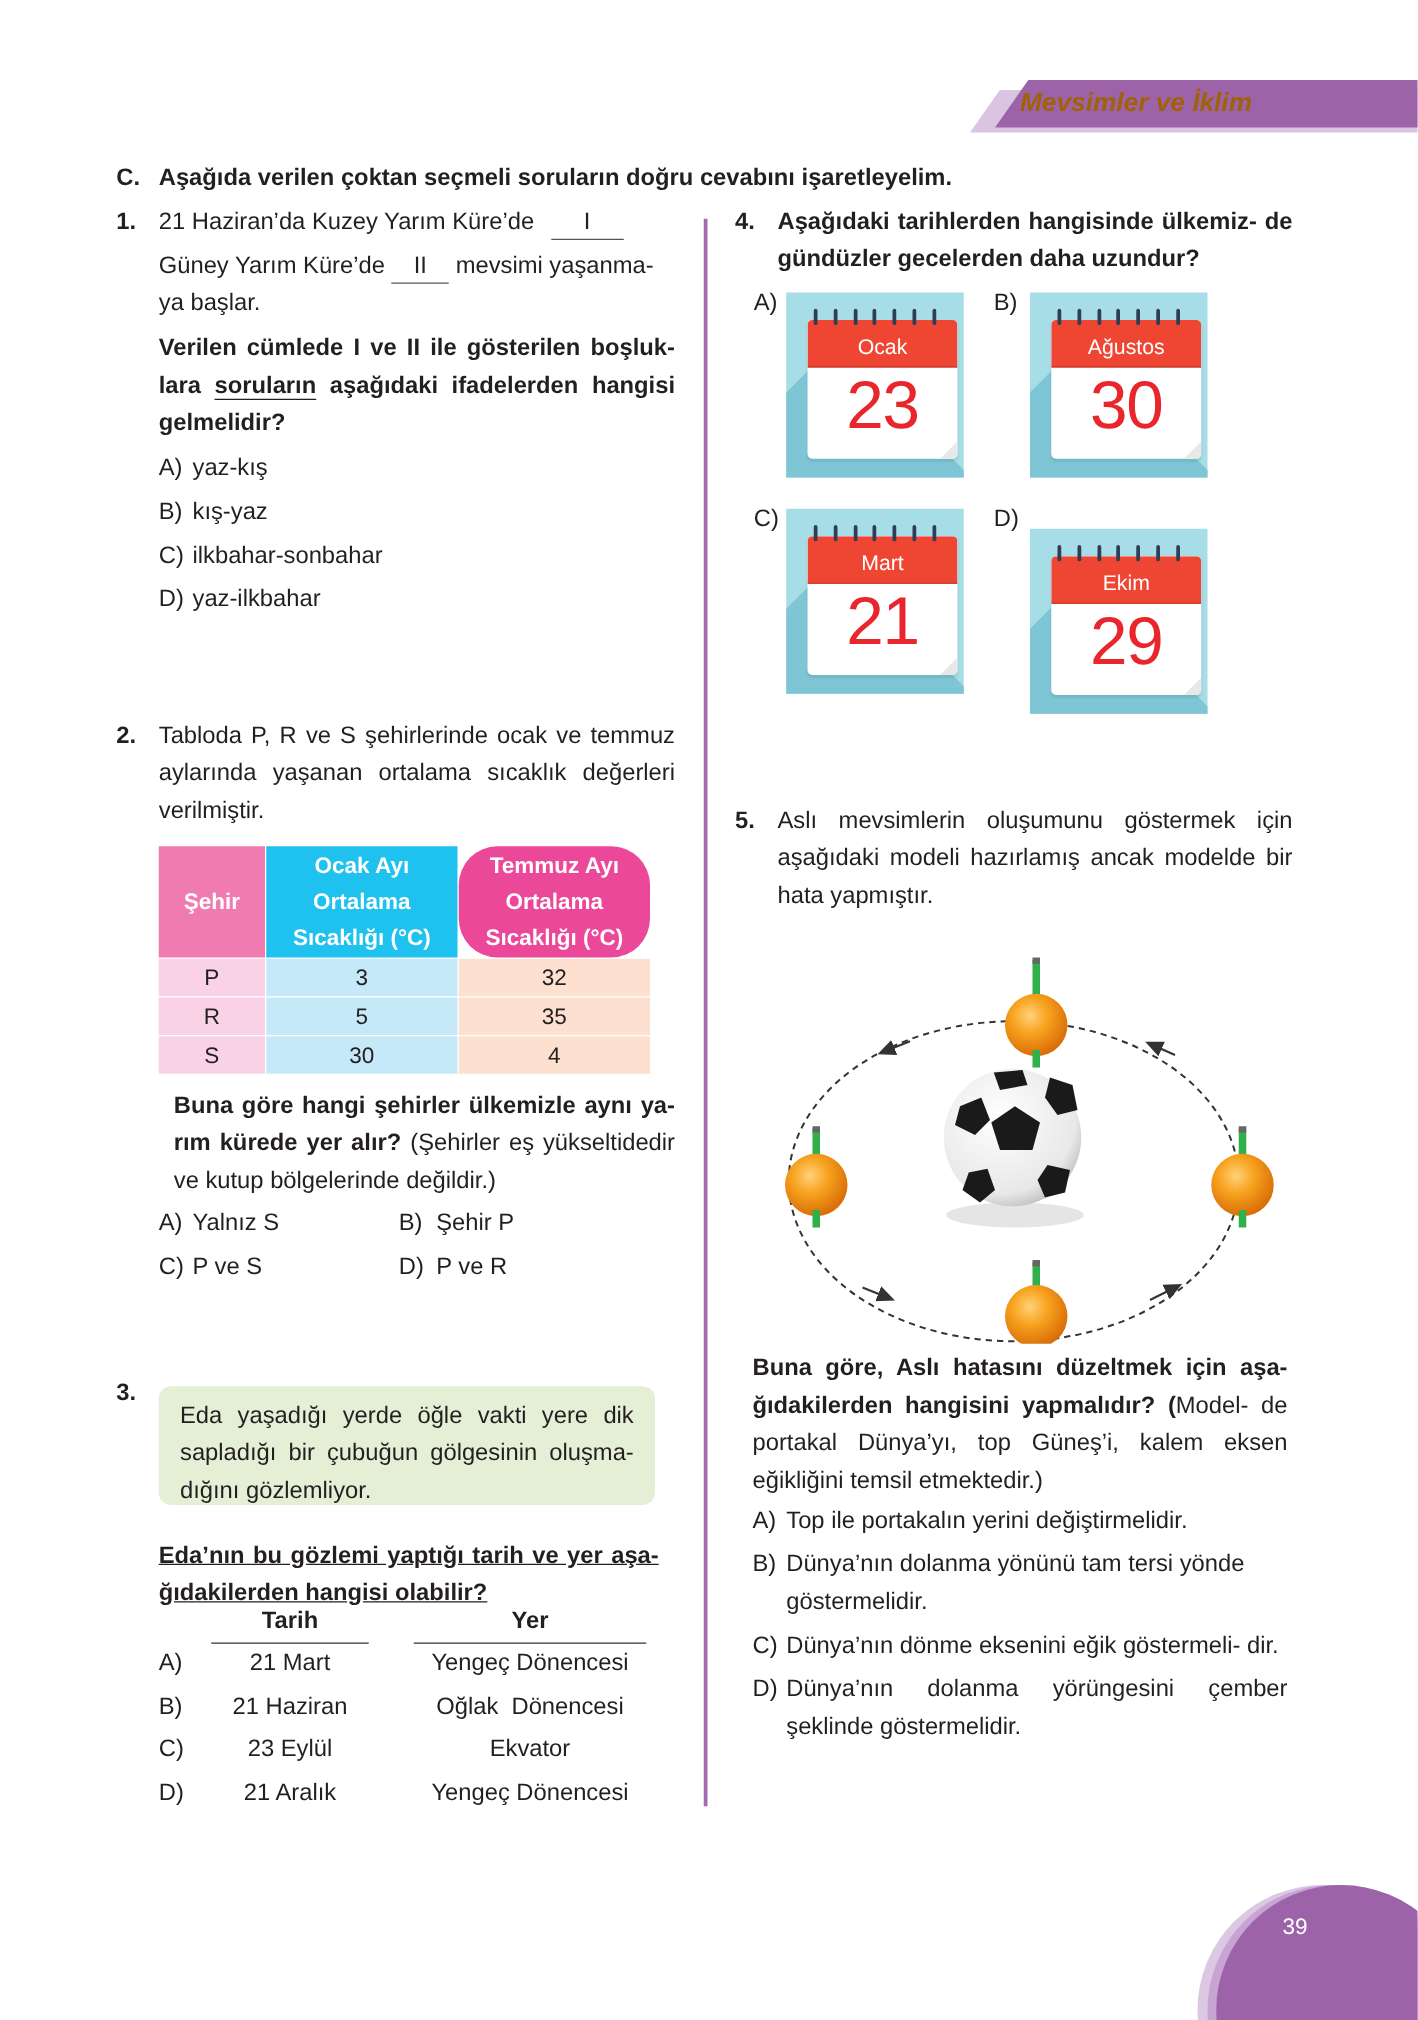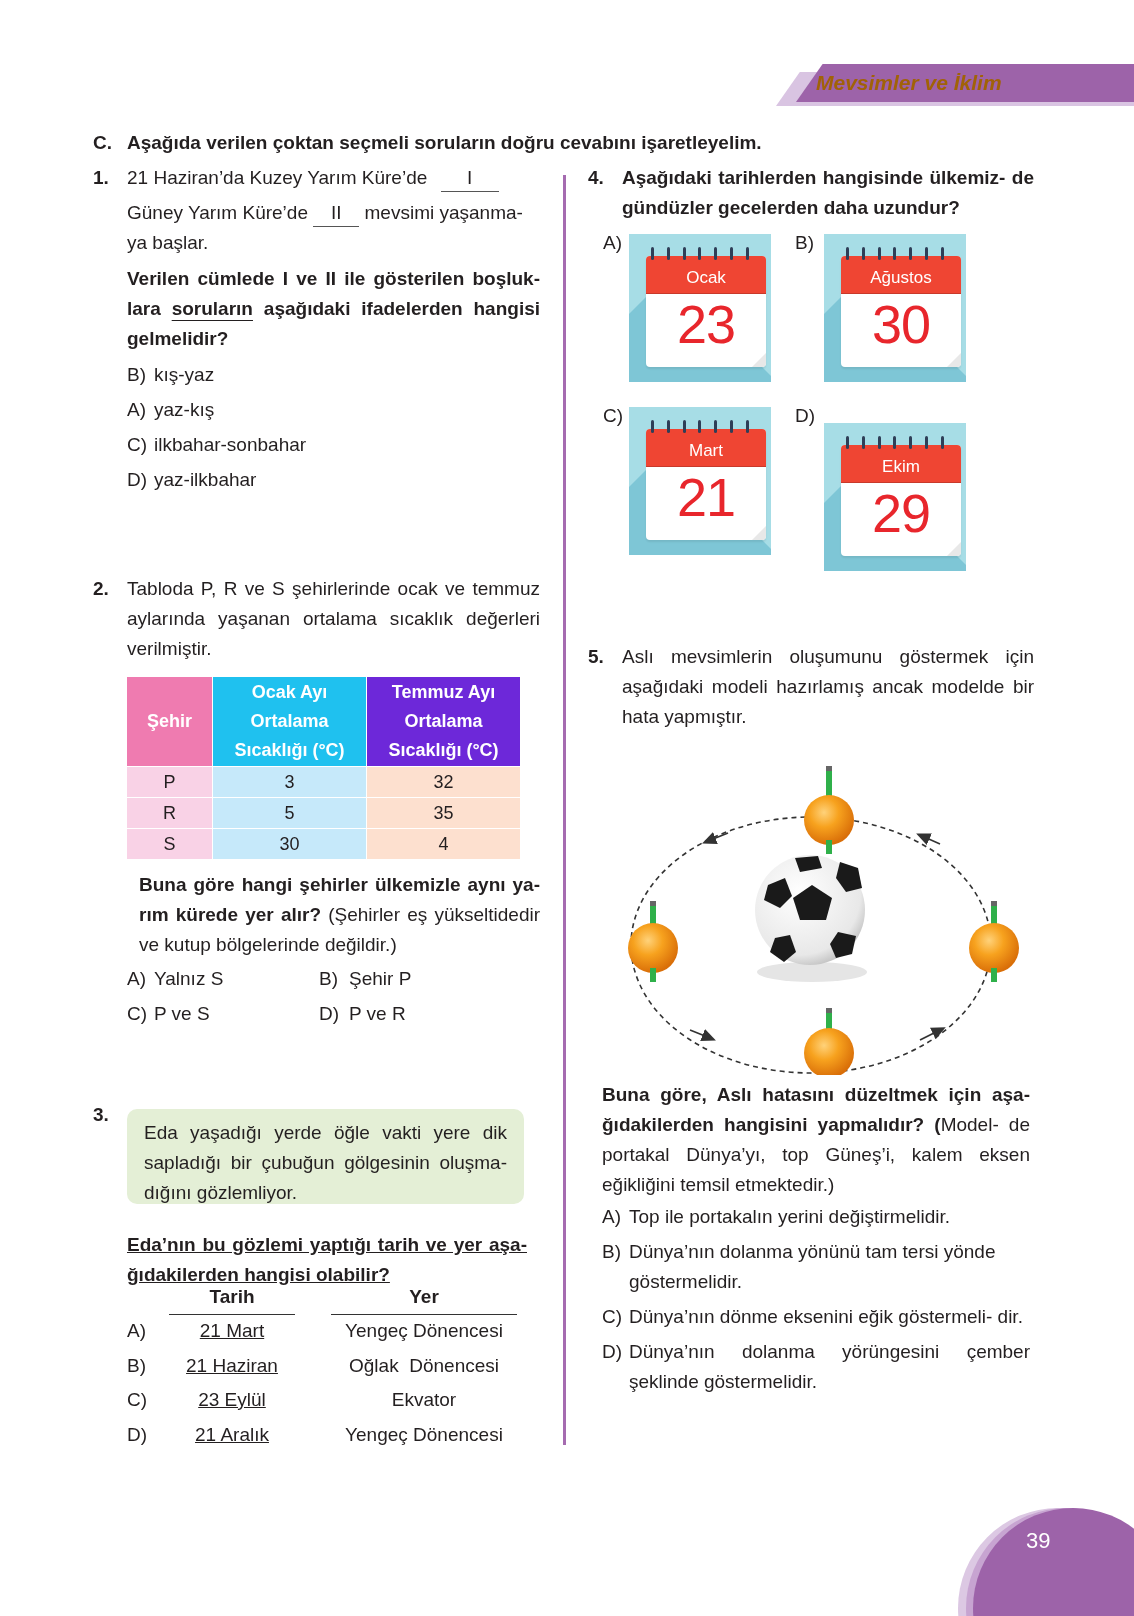--- a/index.html
+++ b/index.html
@@ -30,38 +30,38 @@
   #q1 { left: 93px; top: 163px; width: 447px; }
   #q1 .q-body { width: 413px; }
 
   
   #q2 { left: 93px; top: 574px; width: 447px; }
   #q2 .q-body { width: 413px; }
   .temp-table { border-collapse: separate; border-spacing: 1px; margin-top: 12px; margin-left: -1px; }
   .temp-table th { color: #fff; font-weight: bold; font-size: 18px; line-height: 29px; padding: 1px 4px; }
   .temp-table th.c0 { background: #ef7bb0; width: 85px; }
   .temp-table th.c1 { background: #1fc1ef; width: 153px; }
-  .temp-table th.c2 { background: #6d28d9; width: 153px; }
+  .temp-table th.c2 { background: #ec4899; width: 153px; border-radius: 31px; }
   .temp-table td { font-size: 18px; line-height: 30px; text-align: center; }
   .temp-table td.c0 { background: #f9d2e6; }
   .temp-table td.c1 { background: #c6e9fa; }
   .temp-table td.c2 { background: #fde0cf; }
   .opt-grid { display: grid; grid-template-columns: 192px 200px; row-gap: 5px; margin-top: 4px; }
 
   
   #q3 { left: 93px; top: 1100px; width: 447px; }
   .green-box { position: absolute; left: 34px; top: 9px; width: 397px; height: 95px; background: #e4efd6; border-radius: 10px; padding: 9px 17px; text-align: justify; }
   #q3 .q3-question { position: absolute; left: 34px; top: 130px; width: 400px; font-weight: bold; text-decoration: underline; }
   .td-table { position: absolute; left: 34px; top: 182px; width: 400px; }
   .td-head { position: relative; height: 34px; }
   .td-head .h-tarih { position: absolute; left: 42px; width: 126px; text-align: center; font-weight: bold; border-bottom: 1.5px solid #333; padding-bottom: 2px; }
   .td-head .h-yer { position: absolute; left: 204px; width: 186px; text-align: center; font-weight: bold; border-bottom: 1.5px solid #333; padding-bottom: 2px; }
   .td-row { position: relative; height: 34.5px; }
   .td-row .lbl { position: absolute; left: 0; }
-  .td-row .tarih { position: absolute; left: 42px; width: 126px; text-align: center; text-decoration: underline; }
+  .td-row .tarih { position: absolute; left: 42px; width: 126px; text-align: center; }
   .td-row .yer { position: absolute; left: 204px; width: 186px; text-align: center; }
 
   
   #q4 { left: 588px; top: 163px; width: 446px; }
   #q4 .q-body { width: 412px; }
   .cal-label { position: absolute; }
   .calendar { position: absolute; width: 142px; height: 148px; background: #a7dde6; overflow: hidden; }
   .calendar .diag { position: absolute; left: 40px; top: 40px; width: 200px; height: 200px; background: #7ec6d6; transform: rotate(45deg); transform-origin: top left; }
   .calendar .page { position: absolute; left: 17px; top: 22px; width: 120px; height: 111px; background: #fff; border-radius: 4px; box-shadow: 0 2px 2px rgba(0,0,0,0.08); overflow: hidden; }
   .calendar .page-head { height: 38px; background: #ef4533; color: #fff; font-size: 17px; line-height: 20px; text-align: center; padding-top: 12px; border-bottom: 1px solid #c8392b; }
@@ -77,21 +77,21 @@
   .q5-question { position: absolute; left: 602px; top: 1080px; width: 428px; }
   .q5-opts { position: absolute; left: 602px; top: 1202px; width: 428px; }
   .q5-opts .opt2 { display: flex; margin-bottom: 5px; }
   .q5-opts .opt2 .lbl { flex: 0 0 27px; }
   .q5-opts .opt2 .txt { flex: 1; }
 
   .page-tab { position: absolute; left: 958px; top: 1508px; width: 220px; height: 160px; }
   .page-tab .t1 { position: absolute; left: 0; top: 0; width: 200px; height: 200px; border-radius: 50%; background: #dcc8e3; }
   .page-tab .t2 { position: absolute; left: 8px; top: 0; width: 200px; height: 200px; border-radius: 50%; background: #c7a4d1; }
   .page-tab .t3 { position: absolute; left: 15px; top: 0; width: 200px; height: 200px; border-radius: 50%; background: #9d63a9; }
-  .page-tab .num { position: absolute; left: 68px; top: 18px; color: #fff; font-size: 22px; }
+  .page-tab .num { position: absolute; left: 68px; top: 18px; color: #fff; font-size: 18px; }
 </style>
 </head>
 <body>
 
 <div class="header-banner">
   <div class="shadow"></div>
   <div class="main"></div>
   <div class="title">Mevsimler ve İklim</div>
 </div>
 
@@ -111,22 +111,22 @@
       <span class="blank" style="width:46px;">II</span>
       <span>mevsimi yaşanma-</span><br>
       <span>ya başlar.</span>
     </div>
     <div class="bold justify" style="margin-top:6px;">
       <span>Verilen cümlede I ve II ile gösterilen boşluk- lara</span>
       <span class="underline">soruların</span>
       <span>aşağıdaki ifadelerden hangisi gelmelidir?</span>
     </div>
     <div style="margin-top:6px;">
+      <span class="opt"><span class="lbl">A)</span><span>yaz-kış</span></span>
       <span class="opt"><span class="lbl">B)</span><span>kış-yaz</span></span>
-      <span class="opt"><span class="lbl">A)</span><span>yaz-kış</span></span>
       <span class="opt"><span class="lbl">C)</span><span>ilkbahar-sonbahar</span></span>
       <span class="opt"><span class="lbl">D)</span><span>yaz-ilkbahar</span></span>
     </div>
   </div>
 </div>
 
 <div class="q" id="q2">
   <div class="q-num">2.</div>
   <div class="q-body">
     <div class="justify">Tabloda P, R ve S şehirlerinde ocak ve temmuz aylarında yaşanan ortalama sıcaklık değerleri verilmiştir.</div>

